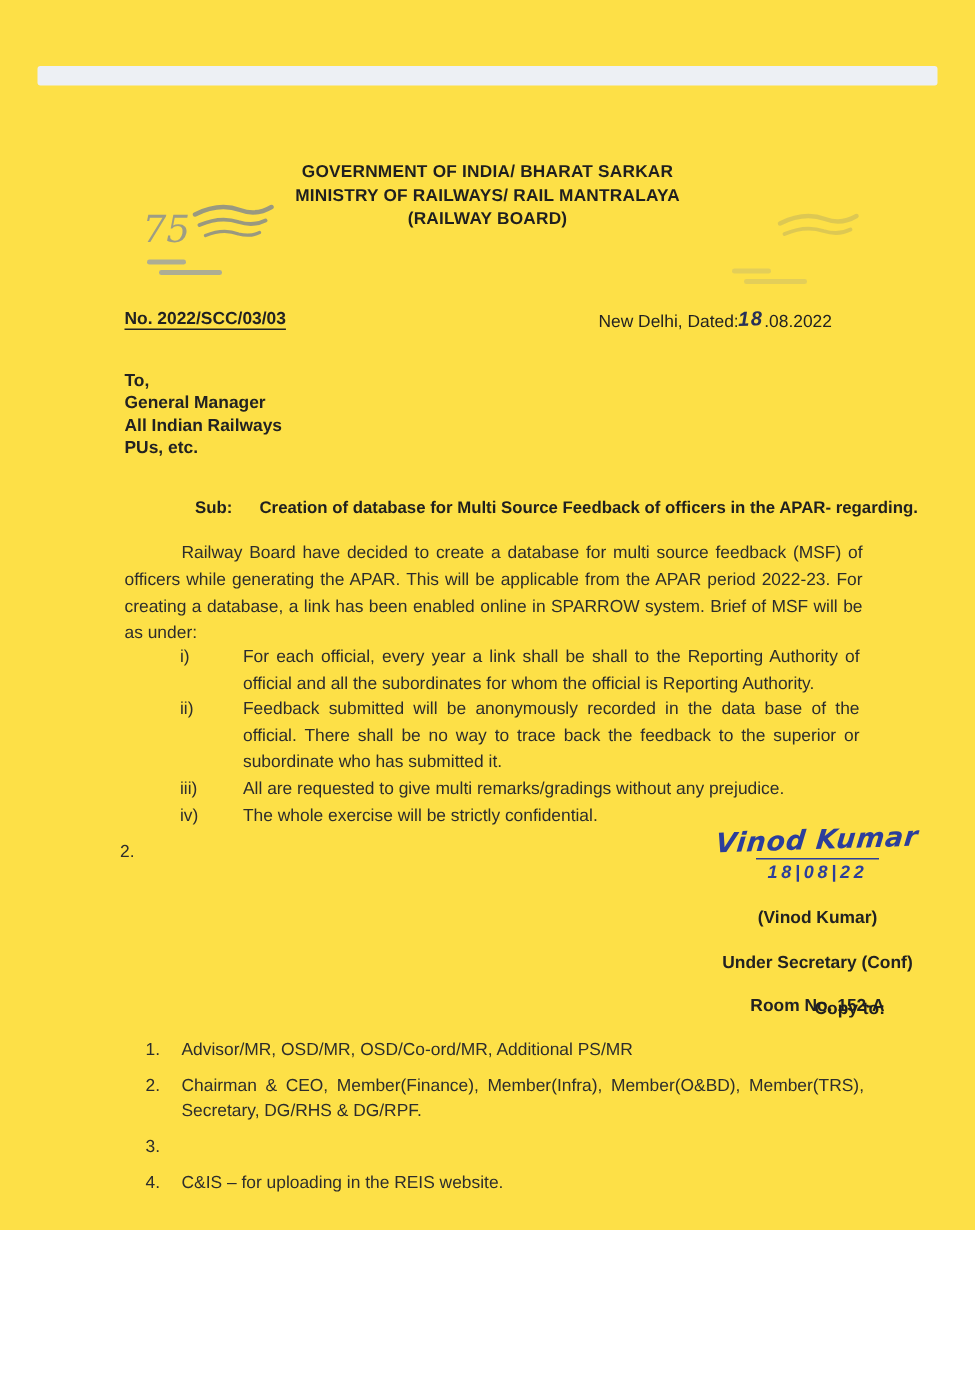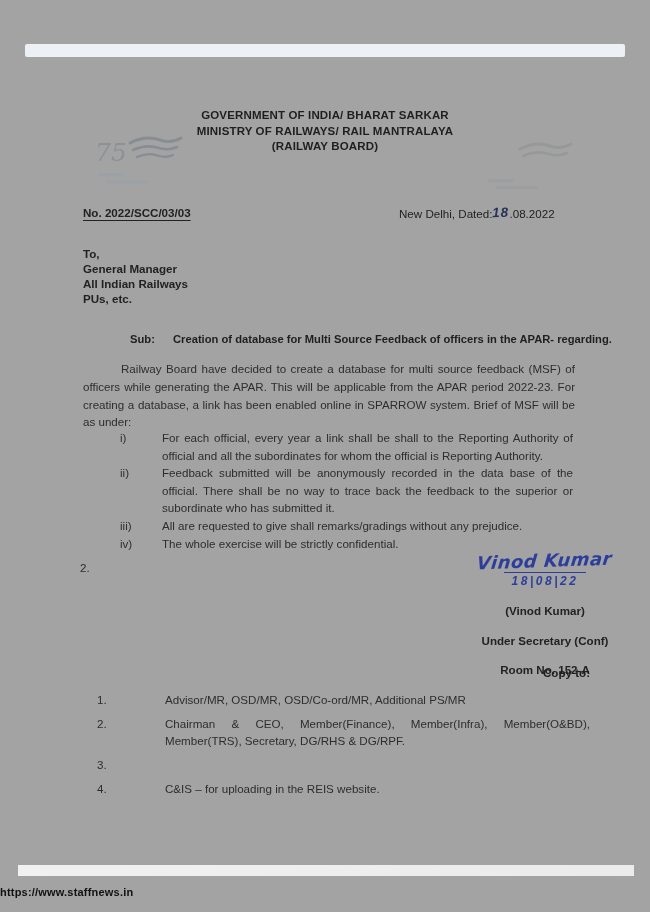--- a/index.html
+++ b/index.html
@@ -1,19 +1,19 @@
 <!DOCTYPE html>
 <html><head>
 <meta charset="utf-8">
 <style>
   * { margin:0; padding:0; box-sizing:border-box; }
   html,body { background:#ffffff; }
   .page {
-    position:relative; width:650px; height:912px; margin:0 auto;
-    background:#a3a3a3; overflow:hidden;
+    position:relative; width:650px; height:820px; margin:0 auto;
+    background:#fde047; overflow:hidden;
     font-family:"Liberation Sans", sans-serif; color:#2d2d2d;
   }
   .scan-band-top { position:absolute; top:44px; left:25px; width:600px; height:13px;
     background:#edf0f4; border-radius:2px; }
   .scan-band-bottom { position:absolute; top:865px; left:18px; width:616px; height:11px;
     background:linear-gradient(90deg,#f1f1f2,#ebebec); }
 
   .letterhead { position:absolute; top:108px; left:0; right:0; text-align:center;
     font-weight:700; font-size:11.5px; line-height:15.5px; letter-spacing:0.15px; color:#1f1f1f; }
 
@@ -52,21 +52,21 @@
     transform:rotate(-2deg) skewX(-8deg); white-space:nowrap; }
   .sig-date { display:inline-block; font-weight:700; font-size:12px; font-style:italic;
     letter-spacing:2.5px; padding:1px 8px 0; margin-top:1px; border-top:1.7px solid; }
   .sig-typed { font-size:11.6px; font-weight:700; line-height:15.5px; color:#222; margin-top:14px; }
 
   .copy-block { position:absolute; top:666px; left:80px; width:510px; font-size:11.6px; }
   .copy-label { font-weight:700; color:#1f1f1f;text-align:right; }
   .copy-items { margin-top:12px; }
   .copy-item { display:flex; margin-bottom:7px; line-height:17px; }
   .copy-num { width:24px; flex:none; margin-left:17px; }
-  .copy-text { width:455px;margin-left:44px; }
+  .copy-text { width:455px; }
   .copy-text.justify { text-align:justify; }
 
   .footer { position:absolute; top:886px; left:0; right:0; text-align:left;
     font-weight:700; font-size:11px; color:#111; letter-spacing:0.2px; }
 </style>
 </head>
 <body>
 
 <div class="page">
 
@@ -125,21 +125,21 @@
     <div class="brief-item">
       <span class="brief-label">i)</span>
       <span class="brief-text">For each official, every year a link shall be shall to the Reporting Authority of official and all the subordinates for whom the official is Reporting Authority.</span>
     </div>
     <div class="brief-item">
       <span class="brief-label">ii)</span>
       <span class="brief-text">Feedback submitted will be anonymously recorded in the data base of the official. There shall be no way to trace back the feedback to the superior or subordinate who has submitted it.</span>
     </div>
     <div class="brief-item">
       <span class="brief-label">iii)</span>
-      <span class="brief-text">All are requested to give shall remarks/gradings without any prejudice.</span>
+      <span class="brief-text">All are requested to give multi remarks/gradings without any prejudice.</span>
     </div>
     <div class="brief-item">
       <span class="brief-label">iv)</span>
       <span class="brief-text">The whole exercise will be strictly confidential.</span>
     </div>
   </div>
 
   <div class="para2-row">
     <span class="para2-num">2.</span>
   </div>

